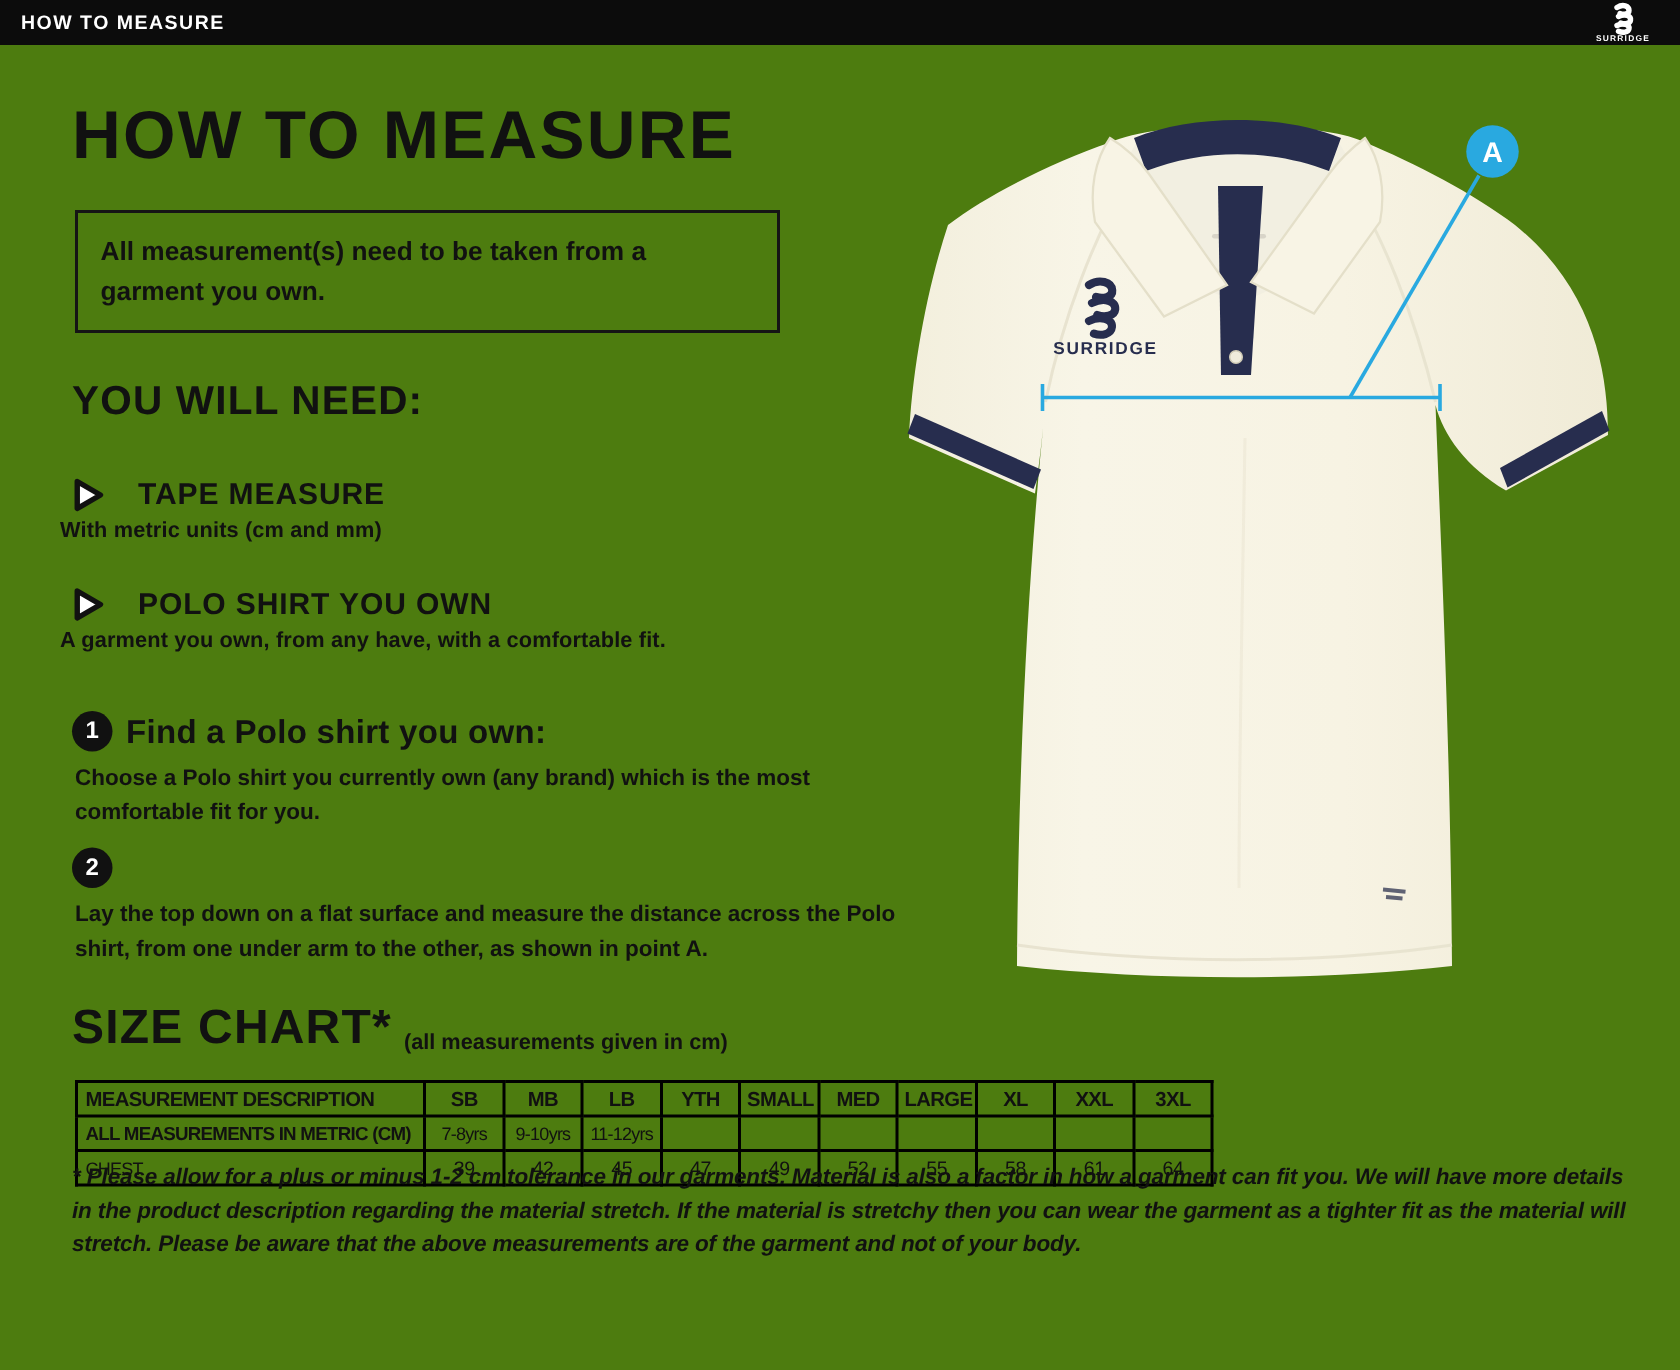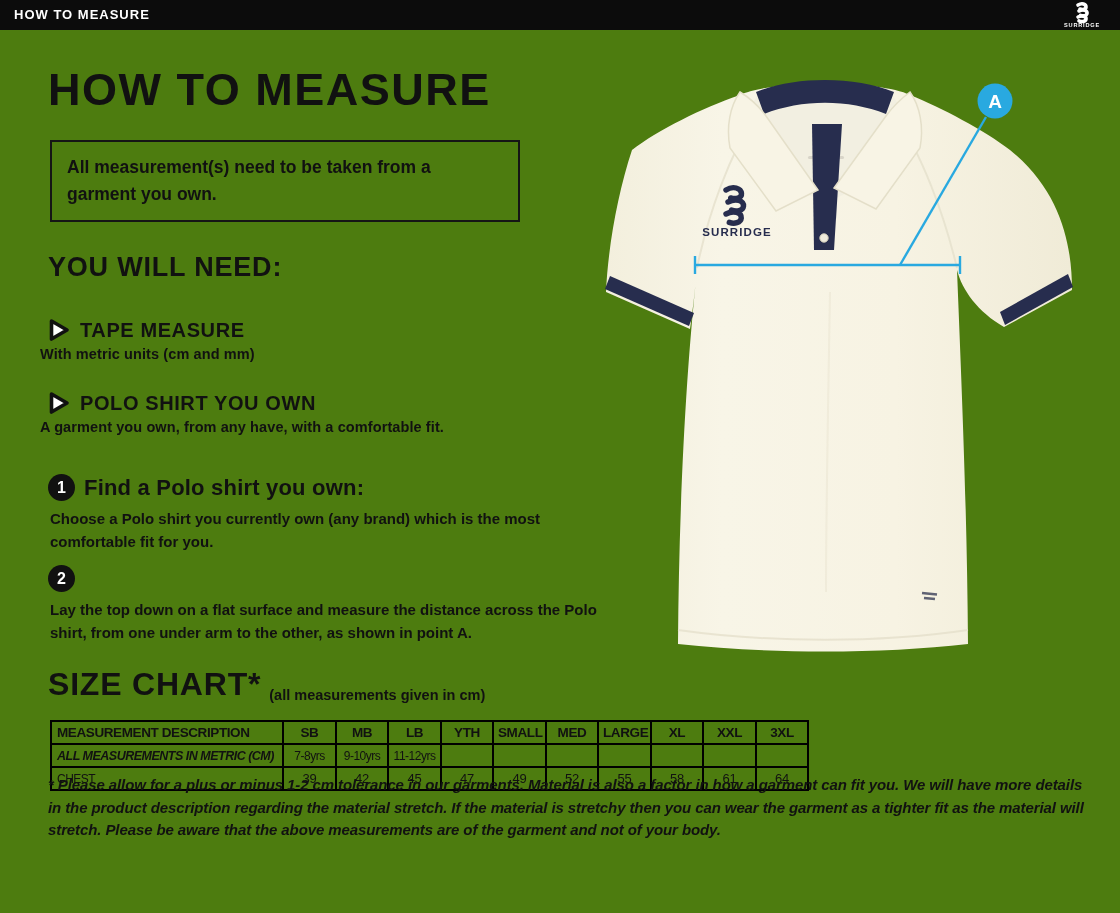--- a/index.html
+++ b/index.html
@@ -36,21 +36,21 @@
     position: absolute; left: 50px; top: 140px;
     width: 470px;
     border: 2.5px solid #151515;
     padding: 12px 15px;
     font-size: 17.5px; font-weight: 700; line-height: 1.55;
   }
   .need-heading {
     position: absolute; left: 48px; top: 252px;
     font-size: 27px; font-weight: 800; letter-spacing: 0.8px;
   }
-  .need-item { position: absolute; left: 48px; display: flex; align-items: center; gap: 10px; }
+  .need-item { position: absolute; left: 48px; display: flex; align-items: center; gap: 22px; }
   .need-item .title { font-size: 20px; font-weight: 800; letter-spacing: 0.6px; }
   .need-sub {
     position: absolute; left: 40px;
     font-size: 14.5px; font-weight: 700; letter-spacing: 0.1px;
   }
   .step-head { position: absolute; left: 48px; display: flex; align-items: center; gap: 9px; }
   .step-badge {
     width: 27px; height: 27px; border-radius: 50%;
     background: #111; color: #fff;
     font-size: 16px; font-weight: 700;
@@ -78,21 +78,21 @@
     height: 23px;
     text-align: center;
     vertical-align: middle;
     font-size: 13px;
     padding: 0 4px;
     letter-spacing: -0.2px;
     overflow: hidden; white-space: nowrap;
   }
   .size-table td.rowlabel { text-align: left; padding-left: 5px; }
   .size-table tr.hdr td { font-weight: 700; font-size: 13.5px; letter-spacing: -0.4px; }
-  .size-table td.bold { font-weight: 700; letter-spacing: -0.5px; font-size: 12.5px; font-style: italic; }
+  .size-table td.bold { font-weight: 700; letter-spacing: -0.5px; font-size: 12.5px; }
   .size-table td.yrs { font-size: 12px; letter-spacing: -0.5px; }
   
   .footnote {
     position: absolute; left: 48px; top: 774px;
     width: 1040px;
     font-size: 15px; font-weight: 700; font-style: italic;
     line-height: 1.5; letter-spacing: -0.1px;
   }
   
   .shirt-figure { position: absolute; left: 580px; top: 32px; width: 540px; height: 630px; }

